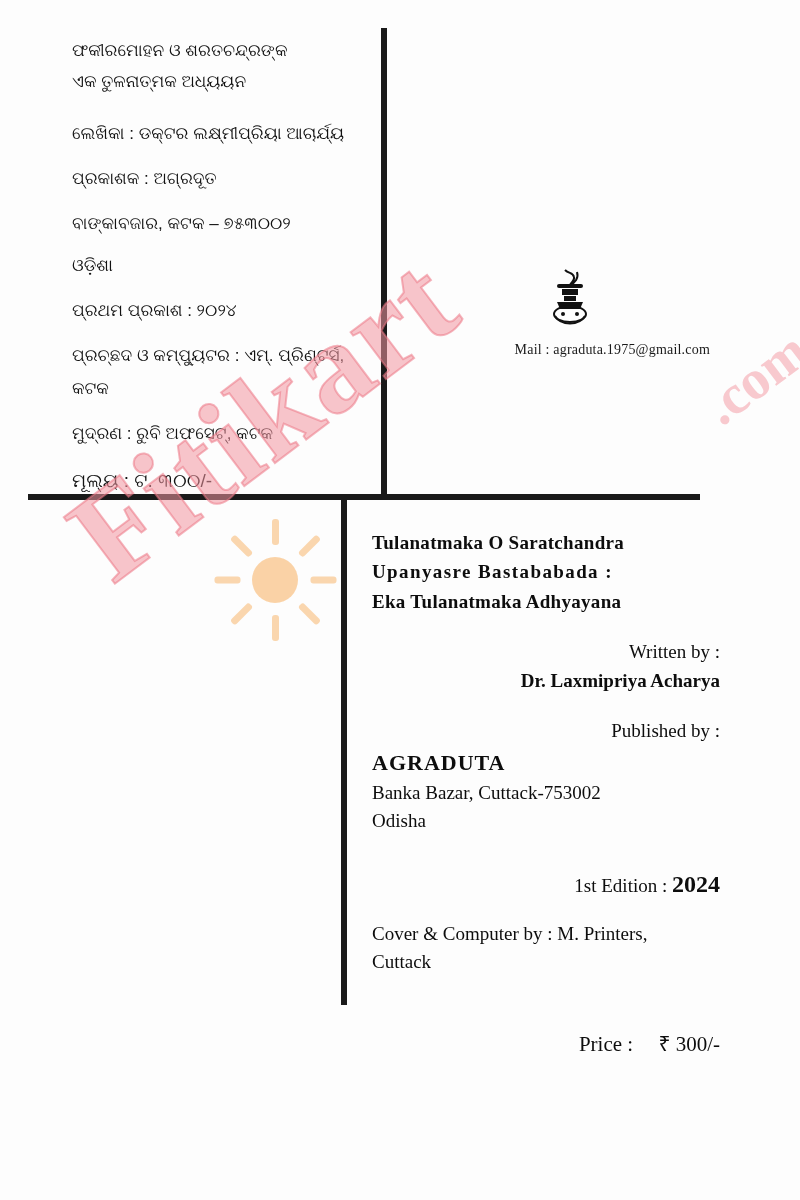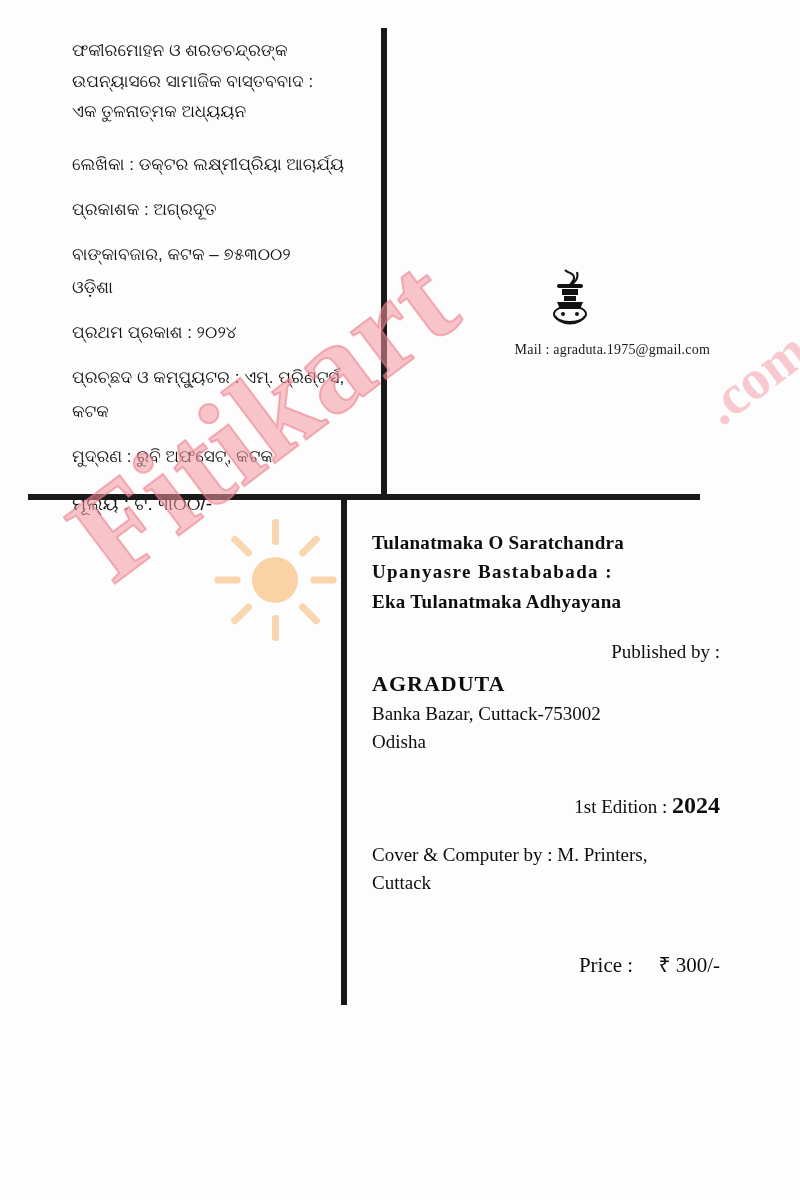--- a/index.html
+++ b/index.html
@@ -234,26 +234,25 @@
     <div class="wm-dom">.com</div>
   </div>
 
   <div class="rule v-rule-top"></div>
   <div class="rule h-rule"></div>
   <div class="rule v-rule-bottom"></div>
 
   <div class="odia-block">
     <div class="odia-title">
       <p>ଫକୀରମୋହନ ଓ ଶରତଚନ୍ଦ୍ରଙ୍କ</p>
-      <p>ଉପନ୍ୟାସରେ ସାମାଜିକ ବାସ୍ତବବାଦ :</p>
       <p>ଏକ ତୁଳନାତ୍ମକ ଅଧ୍ୟୟନ</p>
     </div>
     <p>ଲେଖିକା : ଡକ୍ଟର ଲକ୍ଷ୍ମୀପ୍ରିୟା ଆଚାର୍ଯ୍ୟ</p>
     <p>ପ୍ରକାଶକ : ଅଗ୍ରଦୂତ</p>
-    <p style="margin-bottom:0">ବାଙ୍କାବଜାର, କଟକ – ୭୫୩୦୦୨</p>
+    <p style="margin-bottom:8px">ବାଙ୍କାବଜାର, କଟକ – ୭୫୩୦୦୨</p>
     <p>ଓଡ଼ିଶା</p>
     <p>ପ୍ରଥମ ପ୍ରକାଶ    :  ୨୦୨୪</p>
     <p style="margin-bottom:0">ପ୍ରଚ୍ଛଦ ଓ କମ୍ପ୍ୟୁଟର  :  ଏମ୍. ପ୍ରିଣ୍ଟର୍ସ,</p>
     <p>କଟକ</p>
     <p>ମୁଦ୍ରଣ : ରୁବି ଅଫସେଟ୍, କଟକ</p>
     <p style="font-size:19px">ମୂଲ୍ୟ :  ଟ. ୩୦୦/-</p>
   </div>
 
   <div class="logo-area">
     <div class="logo-mark">
@@ -272,20 +271,24 @@
     <div class="mail-line">Mail : agraduta.1975@gmail.com</div>
   </div>
 
   <div class="eng-block">
     <div class="eng-title">
       <div>Tulanatmaka O Saratchandra</div>
       <div class="ln2">Upanyasre   Bastababada :</div>
       <div>Eka Tulanatmaka Adhyayana</div>
     </div>
 
+    <div class="blk r">
+      <div class="lbl">Written by :</div>
+      <div class="strong">Dr. Laxmipriya Acharya</div>
+    </div>
 
     <div class="blk">
       <div class="lbl r">Published by :</div>
       <div class="pub-name c">AGRADUTA</div>
       <div class="addr c">Banka Bazar, Cuttack-753002</div>
       <div class="addr c">Odisha</div>
     </div>
 
     <div class="edition lbl">
       <span>1st Edition :</span>

